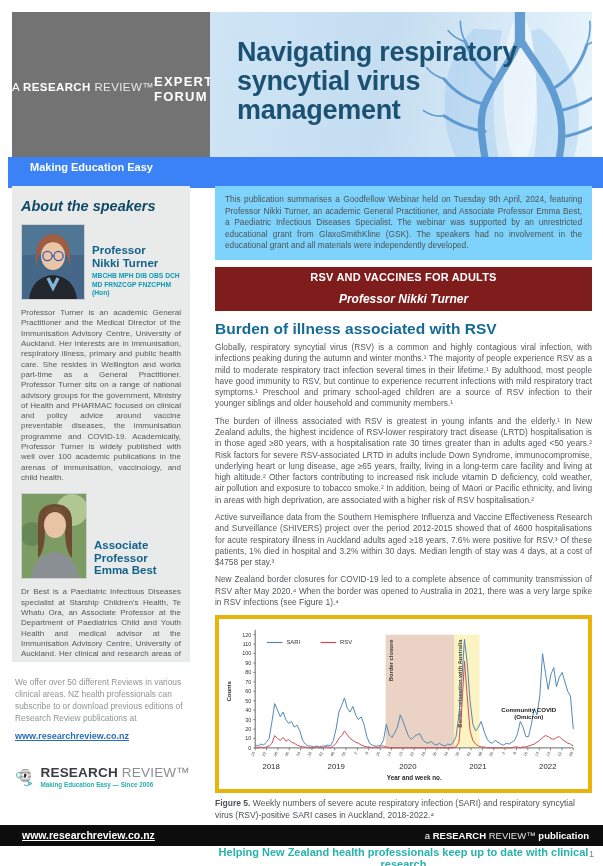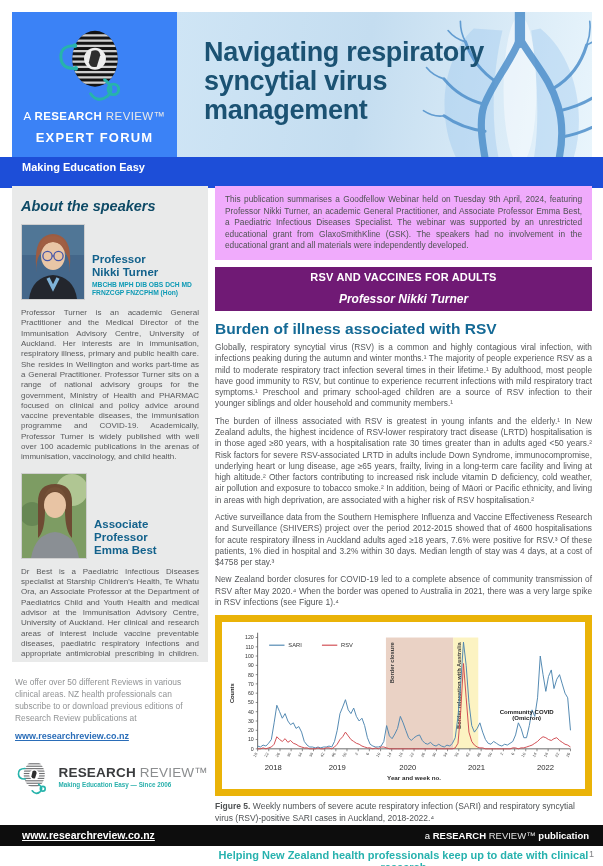--- a/index.html
+++ b/index.html
@@ -1,62 +1,62 @@
 <!DOCTYPE html>
 <html><head>
 <meta charset="utf-8">
 <style>
   html,body{margin:0;padding:0;background:#fff;}
   .page{position:relative;width:603px;height:866px;background:#fff;overflow:hidden;
         font-family:"Liberation Sans",sans-serif;color:#555;}
   
   .header{position:absolute;top:12px;left:12px;right:11px;height:145px;display:flex;}
-  .logo-box{width:165px;background:#3b82f6;color:#fff;display:flex;flex-direction:column;
+  .logo-box{width:198px;background:#737373;color:#fff;display:flex;flex-direction:row;
             align-items:center;justify-content:flex-start;}
   .logo-box svg{margin-top:10px;}
   .logo-line1{font-size:11.5px;letter-spacing:.4px;margin-top:4px;white-space:nowrap;}
   .logo-line1 .b{font-weight:bold;}
   .logo-line1 .l{font-weight:normal;color:#e8e8e8;}
   .logo-line2{font-size:13px;font-weight:bold;letter-spacing:1.2px;margin-top:8px;}
   .banner{flex:1;position:relative;overflow:hidden;
           background:linear-gradient(100deg,#cfe5f5 0%,#c4ddf0 45%,#e9f5fc 100%);padding-left:10px;}
   .banner .lungs{position:absolute;right:-12px;top:-4px;height:154px;width:240px;}
   .banner h1{position:absolute;left:27px;top:26px;margin:0;font-size:27px;line-height:1.08;
              color:#1b5273;font-weight:bold;letter-spacing:-.3px;width:330px;}
-  .strip{position:absolute;top:157px;left:0;right:0;height:31px;background:#1d4ed8;color:#fff;
+  .strip{position:absolute;top:157px;left:8px;right:0;height:31px;background:#3b82f6;color:#fff;
          font-size:11px;font-weight:bold;line-height:21px;padding-left:22px;box-sizing:border-box;}
   
-  .sidebar{position:absolute;top:186px;left:12px;width:196px;}
+  .sidebar{position:absolute;top:186px;left:12px;width:178px;}
   .speakers-box{background:#e9eaea;padding:10px 9px 10px;box-sizing:border-box;height:476px;overflow:hidden;}
   .speakers-heading{color:#0e4a66;font-style:italic;font-weight:bold;font-size:14.5px;margin:2px 0 10px;}
   .speaker-row{display:flex;margin-bottom:6px;}
   .photo{flex:none;border:1px solid #cfcfcf;}
   .name-block{margin-left:7px;align-self:flex-end;padding-bottom:2px;}
   .sp-title{color:#13628c;font-weight:bold;font-size:11.5px;line-height:1.12;}
   .sp-creds{color:#0d9ab5;font-weight:bold;font-size:6.7px;line-height:1.3;margin-top:2px;}
   .bio{color:#58595b;font-size:8px;line-height:1.29;text-align:justify;margin-bottom:10px;}
   .subscribe{margin-top:15px;padding:0 3px;}
   .sub-h{color:#a6a8aa;font-weight:bold;font-size:10.5px;line-height:1.25;}
   .sub-b{color:#919395;font-size:8.4px;line-height:1.42;margin-top:6px;}
   .sub-link{color:#2a6db8;font-weight:bold;font-size:9px;text-decoration:underline;display:inline-block;margin-top:3px;}
   .rr-logo{margin-top:14px;display:flex;align-items:center;padding-left:2px;}
   .rr-text{margin-left:4px;}
   .rr-t1{font-size:13.5px;letter-spacing:.2px;white-space:nowrap;}
   .rr-t1 .b{font-weight:bold;color:#3a3c3e;}
   .rr-t1 .l{color:#8b8d8f;}
   .rr-tag{font-size:6.3px;color:#2ab0ac;margin-top:1px;font-weight:bold;}
   
   .main{position:absolute;top:186px;left:215px;width:377px;}
-  .intro-box{background:#f0abfc;padding:8px 10px;font-size:8.3px;line-height:1.4;color:#4f5254;text-align:justify;}
-  .section-banner{margin-top:7px;background:#701a75;color:#fff;text-align:center;padding:4px 0 5px;}
+  .intro-box{background:#7dd3fc;padding:8px 10px;font-size:8.3px;line-height:1.4;color:#4f5254;text-align:justify;}
+  .section-banner{margin-top:7px;background:#7f1d1d;color:#fff;text-align:center;padding:4px 0 5px;}
   .sb-title{font-weight:bold;font-size:11px;letter-spacing:.2px;}
   .sb-sub{font-style:italic;font-weight:bold;font-size:12px;margin-top:9px;}
   .section-h{color:#156a96;font-size:15.5px;font-weight:bold;margin:9px 0 4px;}
   .body-p{font-size:8.3px;line-height:1.36;color:#55575a;text-align:justify;margin:0 0 6px;}
-  .figure-box{border:7px solid #eab308;margin-top:3px;padding:4px 3px 0;}
+  .figure-box{border:4px solid #eab308;margin-top:3px;padding:4px 3px 0;}
   .figure-box svg{display:block;width:100%;}
   .caption{margin-top:5px;font-size:8.5px;color:#4f5254;line-height:1.4;}
   .caption .b{font-weight:bold;}
   .divider{border-top:1px solid #c9cbcd;margin-top:11px;}
   .tagline{text-align:center;color:#27b2ae;font-weight:bold;font-size:11px;margin-top:12px;}
   .site-url{text-align:center;color:#3c3e40;font-weight:bold;font-size:14px;margin-top:3px;letter-spacing:.3px;}
   
   .footer-bar{position:absolute;top:825px;left:0;right:0;height:21px;background:#0d0d0d;color:#fff;}
   .fb-left{position:absolute;left:22px;top:4px;font-size:10.5px;font-weight:bold;text-decoration:underline;color:#fff;}
   .fb-right{position:absolute;right:14px;top:5px;font-size:9.5px;color:#fff;}

